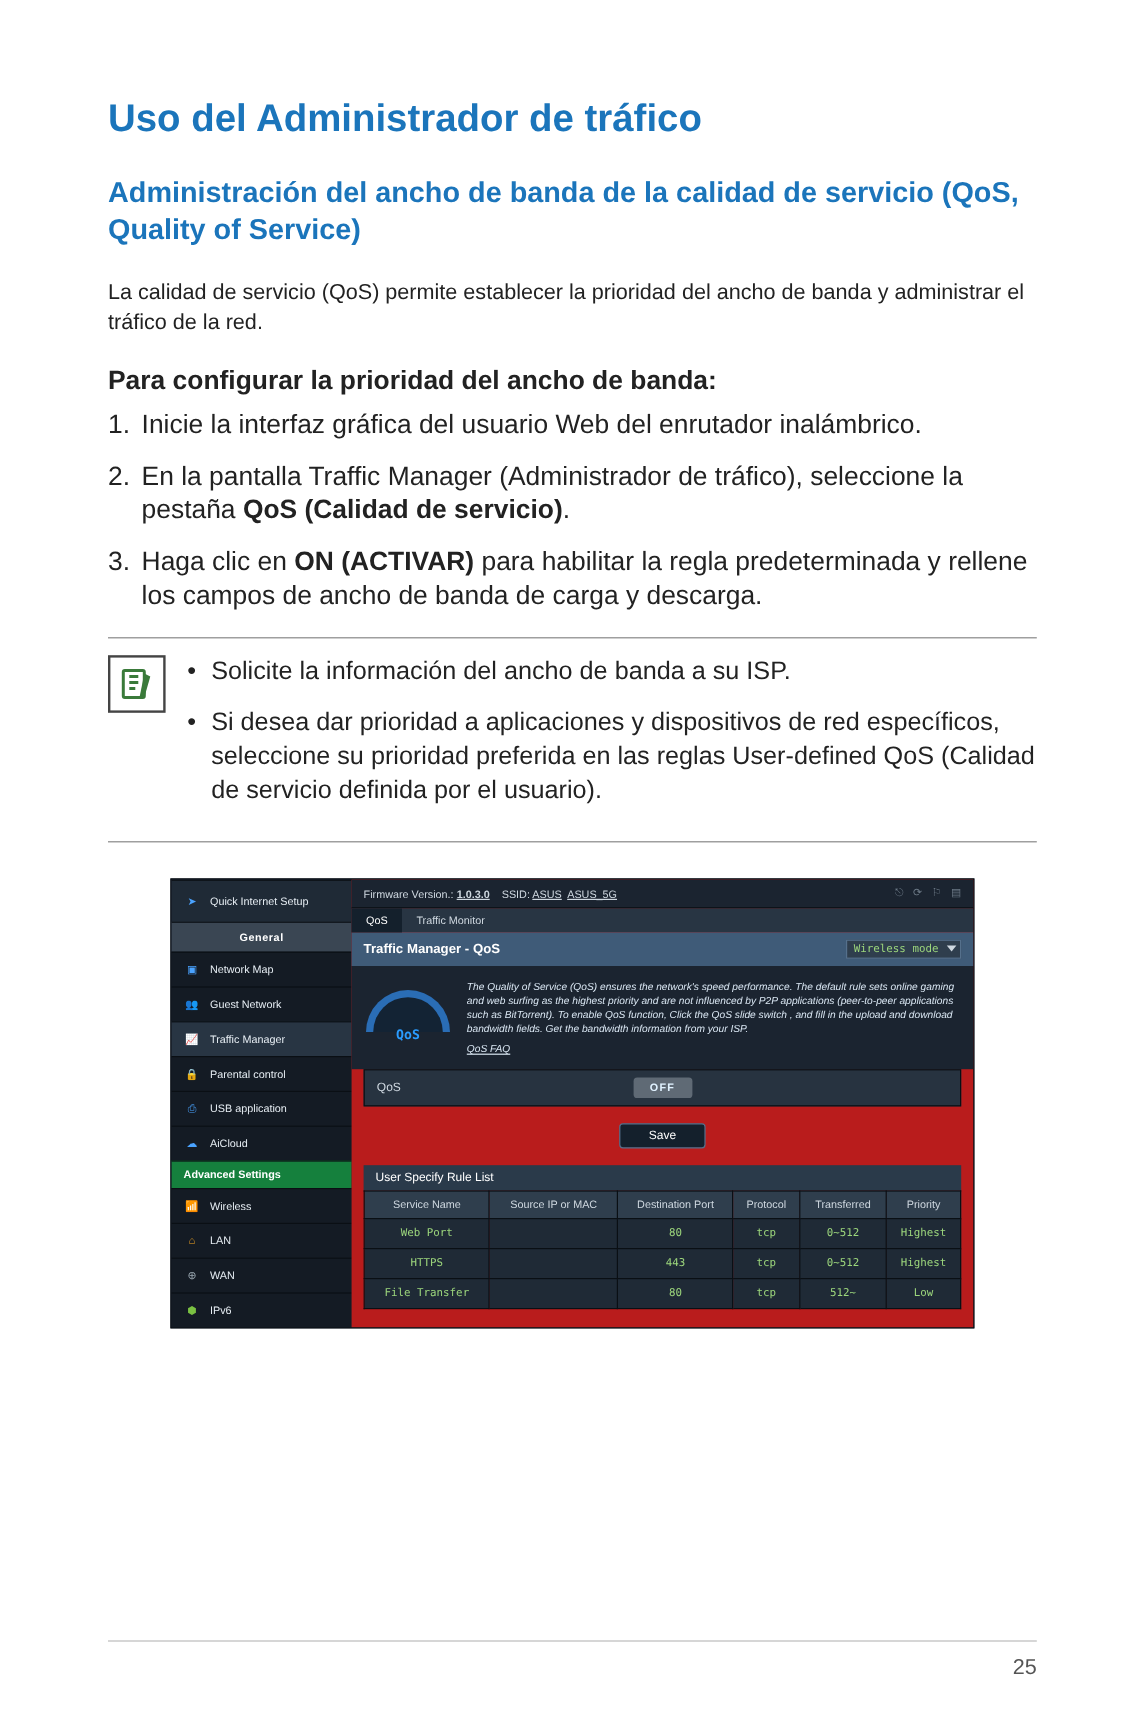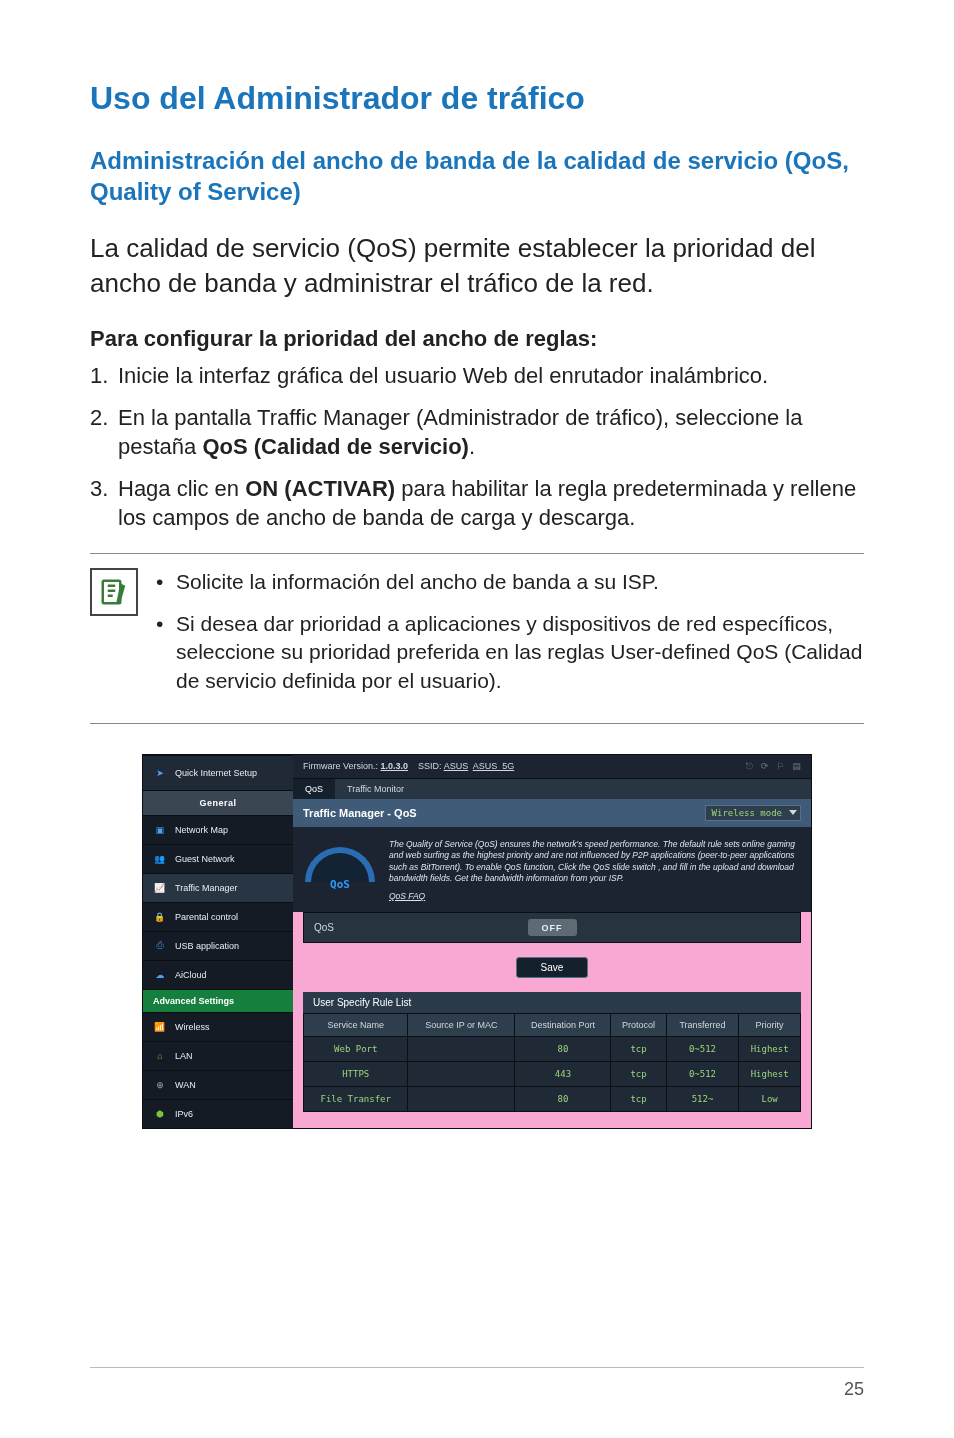--- a/index.html
+++ b/index.html
@@ -19,21 +19,21 @@
     margin-bottom: 28px;
   }
   h2.sub-title {
     color: #1b75bb;
     font-size: 24px;
     font-weight: 700;
     line-height: 1.3;
     margin-bottom: 24px;
   }
   p.body-text {
-    font-size: 26px;
+    font-size: 18px;
     line-height: 1.35;
     margin-bottom: 24px;
   }
   h3.step-title {
     font-size: 22px;
     font-weight: 700;
     margin-bottom: 10px;
   }
   ol.steps {
     list-style: none;
@@ -130,21 +130,21 @@
   .side-ico { width: 14px; height: 14px; flex-shrink: 0; display: inline-flex; align-items: center; justify-content: center; }
   .ico-blue { color: #4aa3ff; }
   .ico-orange { color: #f5a623; }
   .ico-arrow { color: #4aa3ff; }
   .ico-green { color: #7ac142; }
   .ico-red { color: #d9534f; }
   .ico-gray { color: #9aa7b0; }
 
   .shot-main {
     flex: 1;
-    background: #f9a8d4;
+    background: #b91c1c;
     padding: 0;
   }
   .top-bar {
     display: flex;
     align-items: center;
     justify-content: space-between;
     padding: 6px 10px;
     background: #1b2430;
     border-bottom: 1px solid #0a0f14;
     font-size: 9px;
@@ -327,21 +327,21 @@
 </style>
 </head>
 <body>
 
 <h1 class="main-title">Uso del Administrador de tráfico</h1>
 
 <h2 class="sub-title">Administración del ancho de banda de la calidad de servicio (QoS, Quality of Service)</h2>
 
 <p class="body-text">La calidad de servicio (QoS) permite establecer la prioridad del ancho de banda y administrar el tráfico de la red.</p>
 
-<h3 class="step-title">Para configurar la prioridad del ancho de reglas:</h3>
+<h3 class="step-title">Para configurar la prioridad del ancho de banda:</h3>
 
 <ol class="steps">
   <li>
     <span class="num">1.</span>
     <span class="txt">Inicie la interfaz gráfica del usuario Web del enrutador inalámbrico.</span>
   </li>
   <li>
     <span class="num">2.</span>
     <span class="txt">
       <span>En la pantalla Traffic Manager (Administrador de tráfico), seleccione la pestaña </span><span class="bold">QoS (Calidad de servicio)</span><span>.</span>

